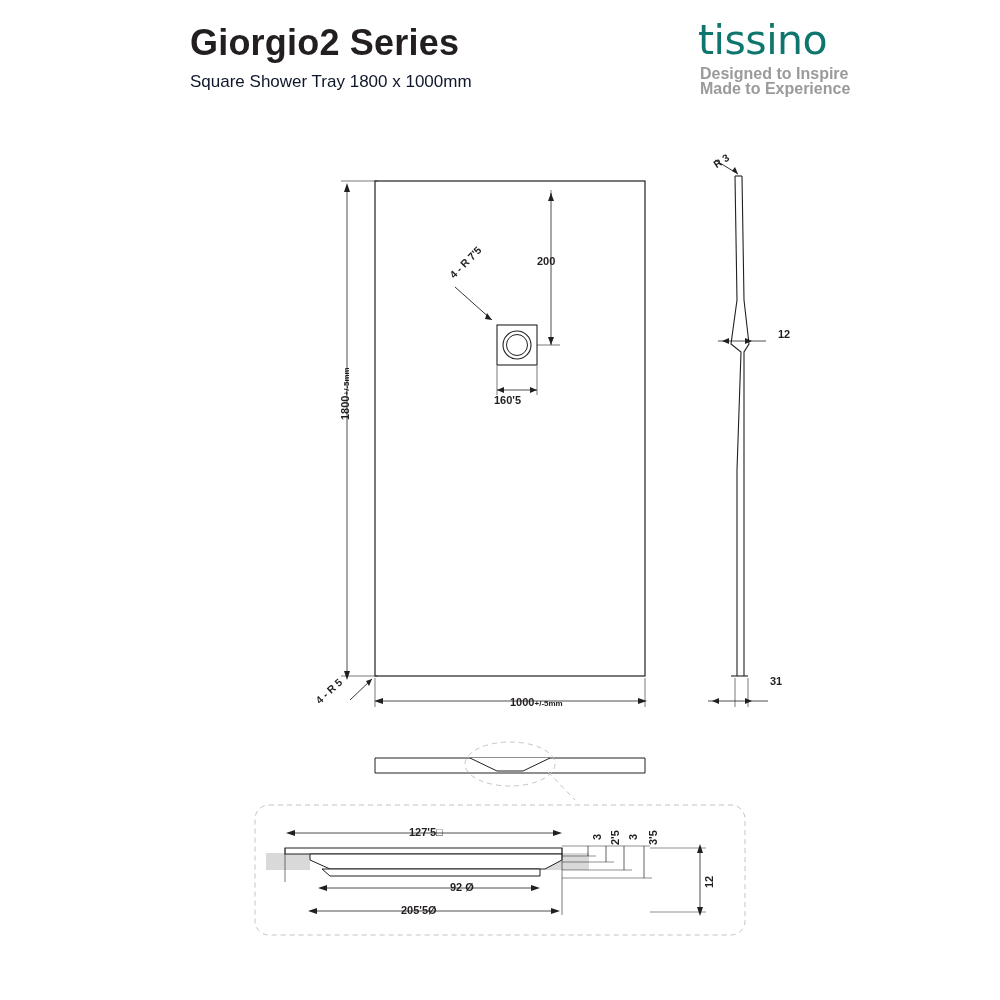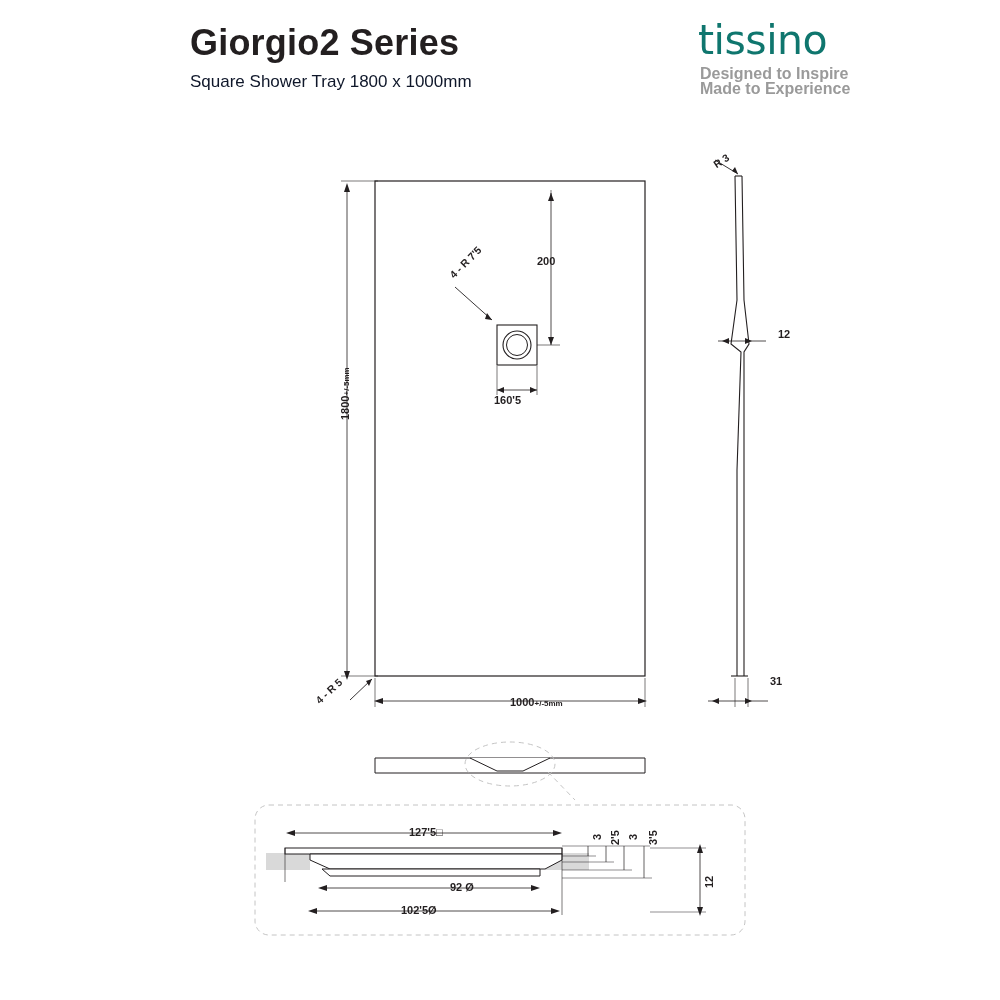--- a/index.html
+++ b/index.html
@@ -171,21 +171,21 @@
 <div class="abs lbl" style="left:313px;top:697px;transform:rotate(-42deg);transform-origin:left top;">4 - R 5</div>
 
 <div class="abs lbl" style="left:711px;top:160px;transform:rotate(-33deg);transform-origin:left top;">R 3</div>
 
 <div class="abs dim-txt" style="left:778px;top:328px;">12</div>
 
 <div class="abs dim-txt" style="left:770px;top:675px;">31</div>
 
 <div class="abs dim-txt" style="left:409px;top:826px;text-align:center;">127'5□</div>
 <div class="abs dim-txt" style="left:412px;top:881px;margin-left:38px;">92 Ø</div>
-<div class="abs dim-txt" style="left:401px;top:904px;">102'5Ø</div>
+<div class="abs dim-txt" style="left:401px;top:904px;">205'5Ø</div>
 
 <div class="abs" style="left:591px;top:840px;">
   <div class="rot90 dim-txt" style="position:absolute;">3</div>
 </div>
 <div class="abs" style="left:609px;top:845px;">
   <div class="rot90 dim-txt" style="position:absolute;">2'5</div>
 </div>
 <div class="abs" style="left:627px;top:840px;">
   <div class="rot90 dim-txt" style="position:absolute;">3</div>
 </div>

